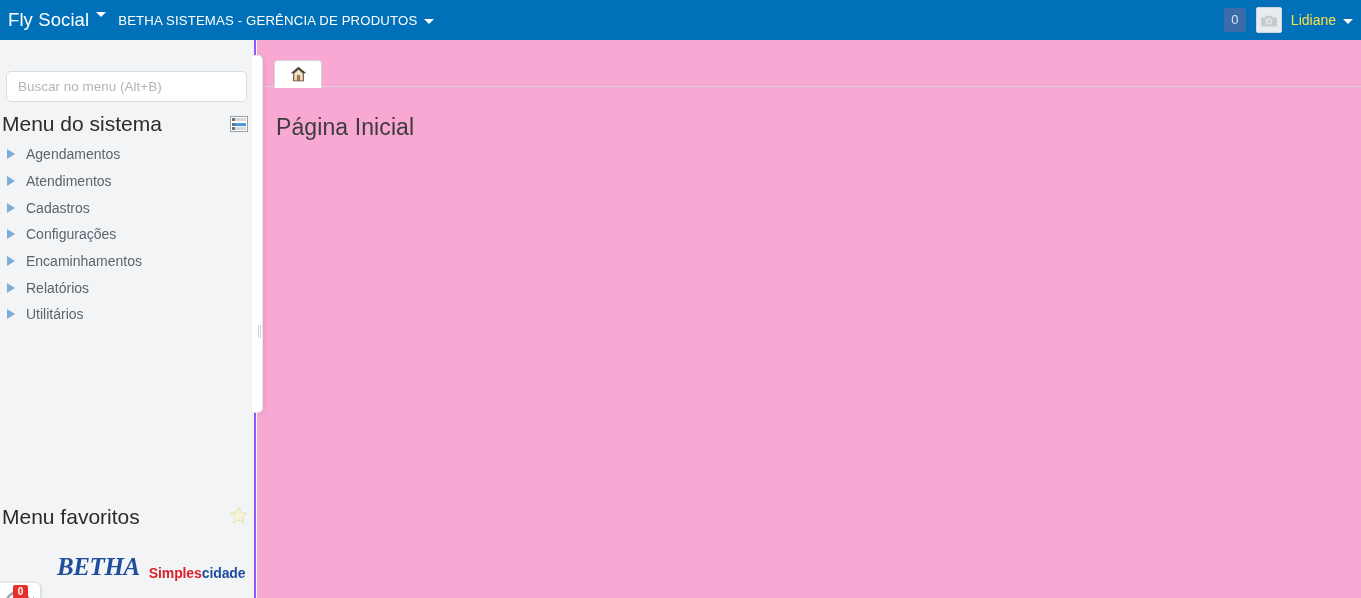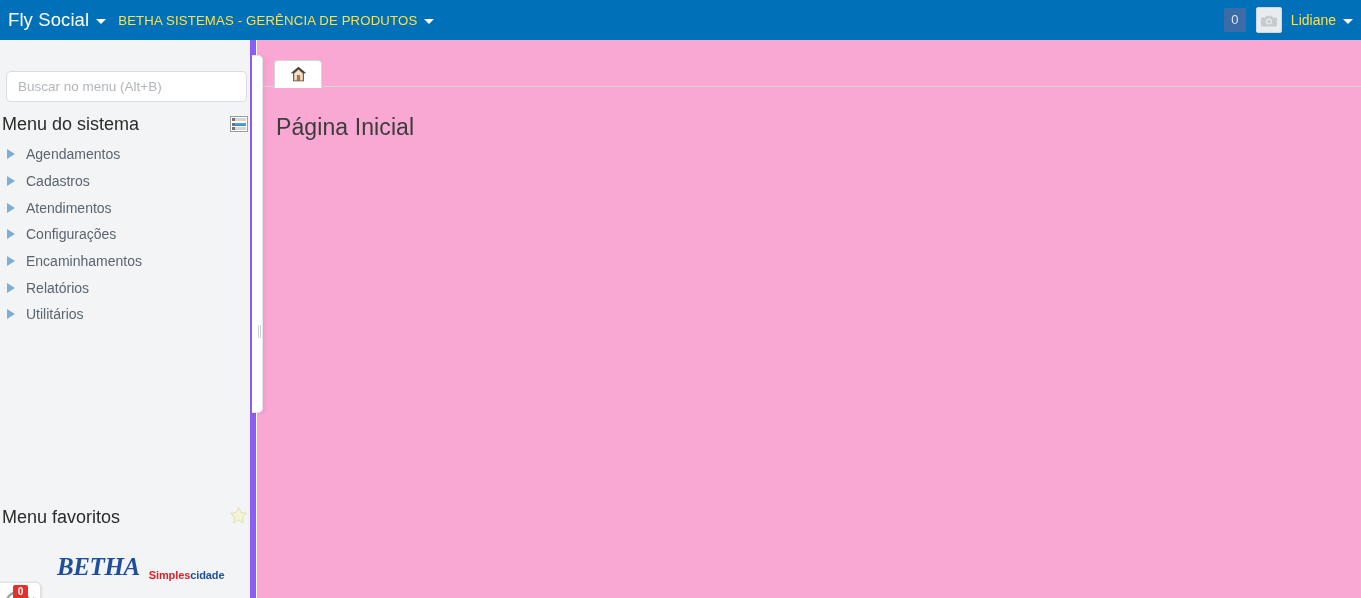--- a/index.html
+++ b/index.html
@@ -20,21 +20,20 @@
     width: 1361px;
     height: 40px;
     background: #0070b8;
     display: flex;
     align-items: center;
     color: #ffffff;
   }
 
   .brand-group {
     display: flex;
-    align-items: center;
     padding-left: 8px;
     cursor: pointer;
   }
   .brand-title {
     font-size: 18.5px;
     color: #ffffff;
     letter-spacing: 0.1px;
     white-space: nowrap;
   }
 
@@ -49,21 +48,21 @@
   }
 
   .org-group {
     display: flex;
     align-items: center;
     margin-left: 12px;
     cursor: pointer;
   }
   .org-title {
     font-size: 13.2px;
-    color: #fde047;
+    color: #ffffff;
     letter-spacing: 0.15px;
     white-space: nowrap;
   }
 
   .header-right {
     margin-left: auto;
     display: flex;
     align-items: center;
     padding-right: 8px;
     height: 40px;
@@ -106,21 +105,21 @@
     white-space: nowrap;
   }
 
   
   #sidebar {
     position: absolute;
     top: 40px; left: 0;
     width: 256px;
     height: 558px;
     background: #f2f4f5;
-    border-right: 6px solid #8b5cf6;
+    border-right: 2px solid #8b5cf6;
   }
 
   #menu-search-input {
     position: absolute;
     top: 31px; left: 6px;
     width: 241px;
     height: 31px;
     border: 1px solid #d8dde1;
     border-radius: 5px;
     background: #ffffff;
@@ -136,21 +135,21 @@
     position: absolute;
     left: 0;
     width: 256px;
     height: 26px;
     display: flex;
     align-items: center;
     padding-left: 2px;
     padding-right: 8px;
   }
   .section-head .section-title {
-    font-size: 18px;
+    font-size: 21px;
     color: #2b2b2b;
     font-weight: normal;
     white-space: nowrap;
   }
   .section-head .section-icon { margin-left: auto; }
 
   #system-menu-head { top: 71px; }
   #favorites-head   { top: 464px; }
 
   
@@ -221,21 +220,21 @@
   }
   .betha-word {
     font-family: "Liberation Serif", serif;
     font-style: italic;
     font-weight: bold;
     font-size: 25px;
     color: #1f4e9c;
     letter-spacing: -0.4px;
   }
   .simples-word {
-    font-size: 11px;
+    font-size: 14px;
     font-weight: bold;
     margin-left: 9px;
     letter-spacing: -0.1px;
   }
   .simples-word .s-red { color: #d8232a; }
   .simples-word .s-blue { color: #1f4e9c; }
 
   
   #support-widget {
     position: absolute;
@@ -402,26 +401,26 @@
 
   <ul id="menu-list">
 
     <li class="menu-item">
       <span class="tri-right"></span>
       <span class="menu-label">Agendamentos</span>
     </li>
 
     <li class="menu-item">
       <span class="tri-right"></span>
+      <span class="menu-label">Atendimentos</span>
+    </li>
+
+    <li class="menu-item">
+      <span class="tri-right"></span>
       <span class="menu-label">Cadastros</span>
-    </li>
-
-    <li class="menu-item">
-      <span class="tri-right"></span>
-      <span class="menu-label">Atendimentos</span>
     </li>
 
 
     <li class="menu-item">
       <span class="tri-right"></span>
       <span class="menu-label">Configurações</span>
     </li>
 
     <li class="menu-item">
       <span class="tri-right"></span>

